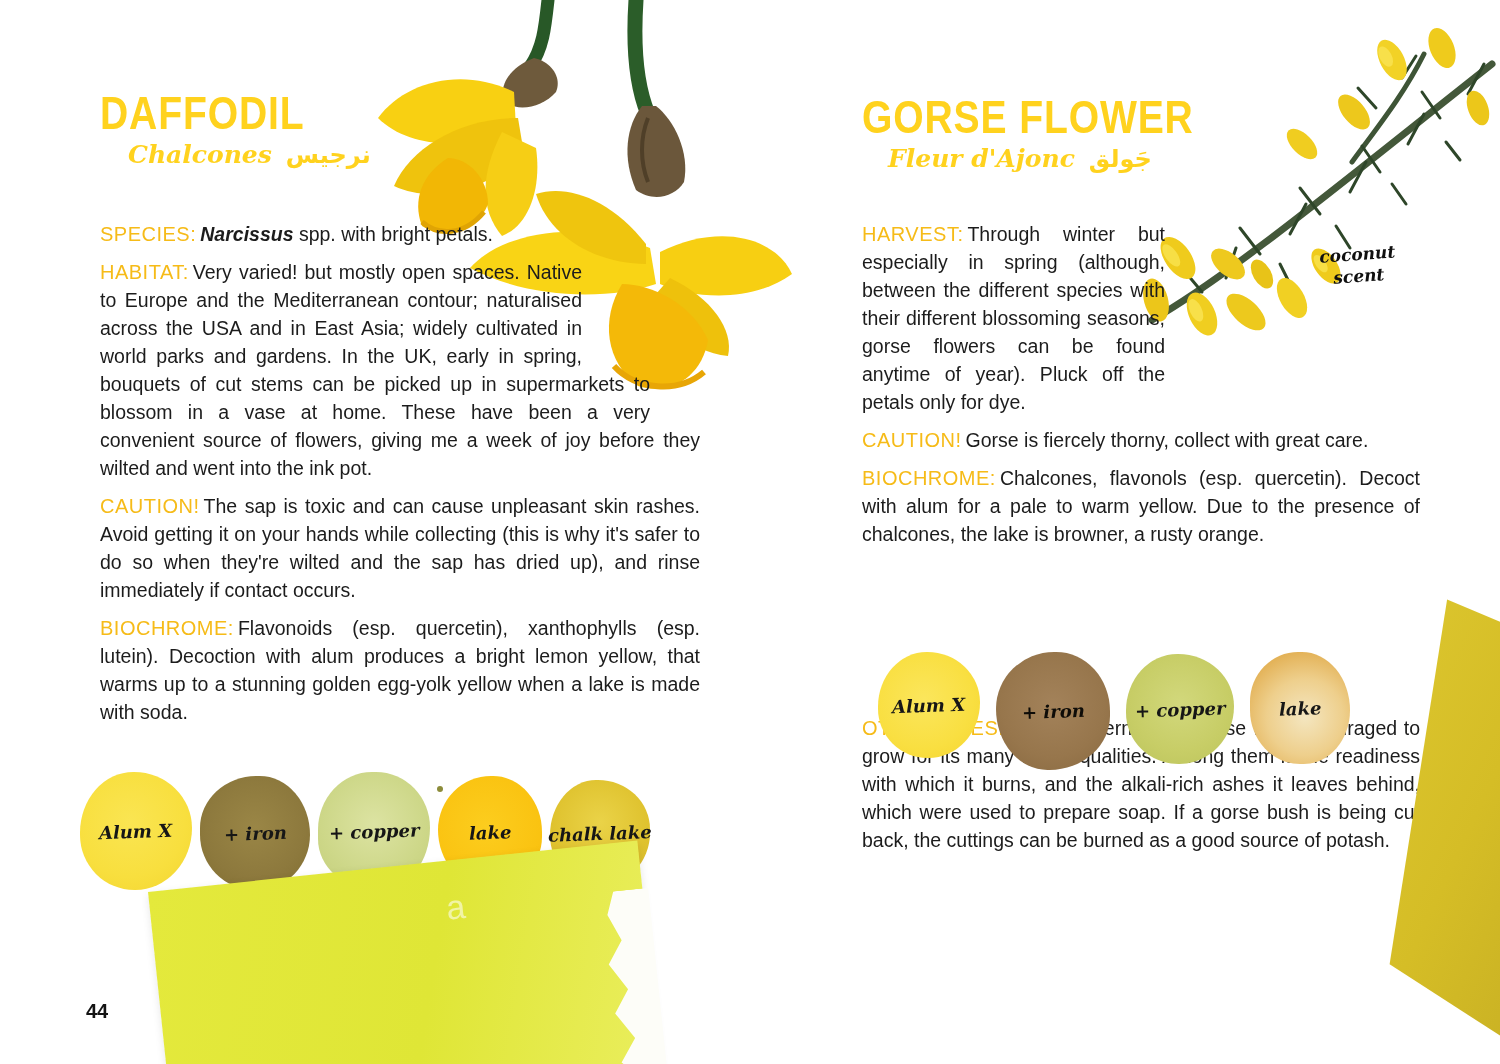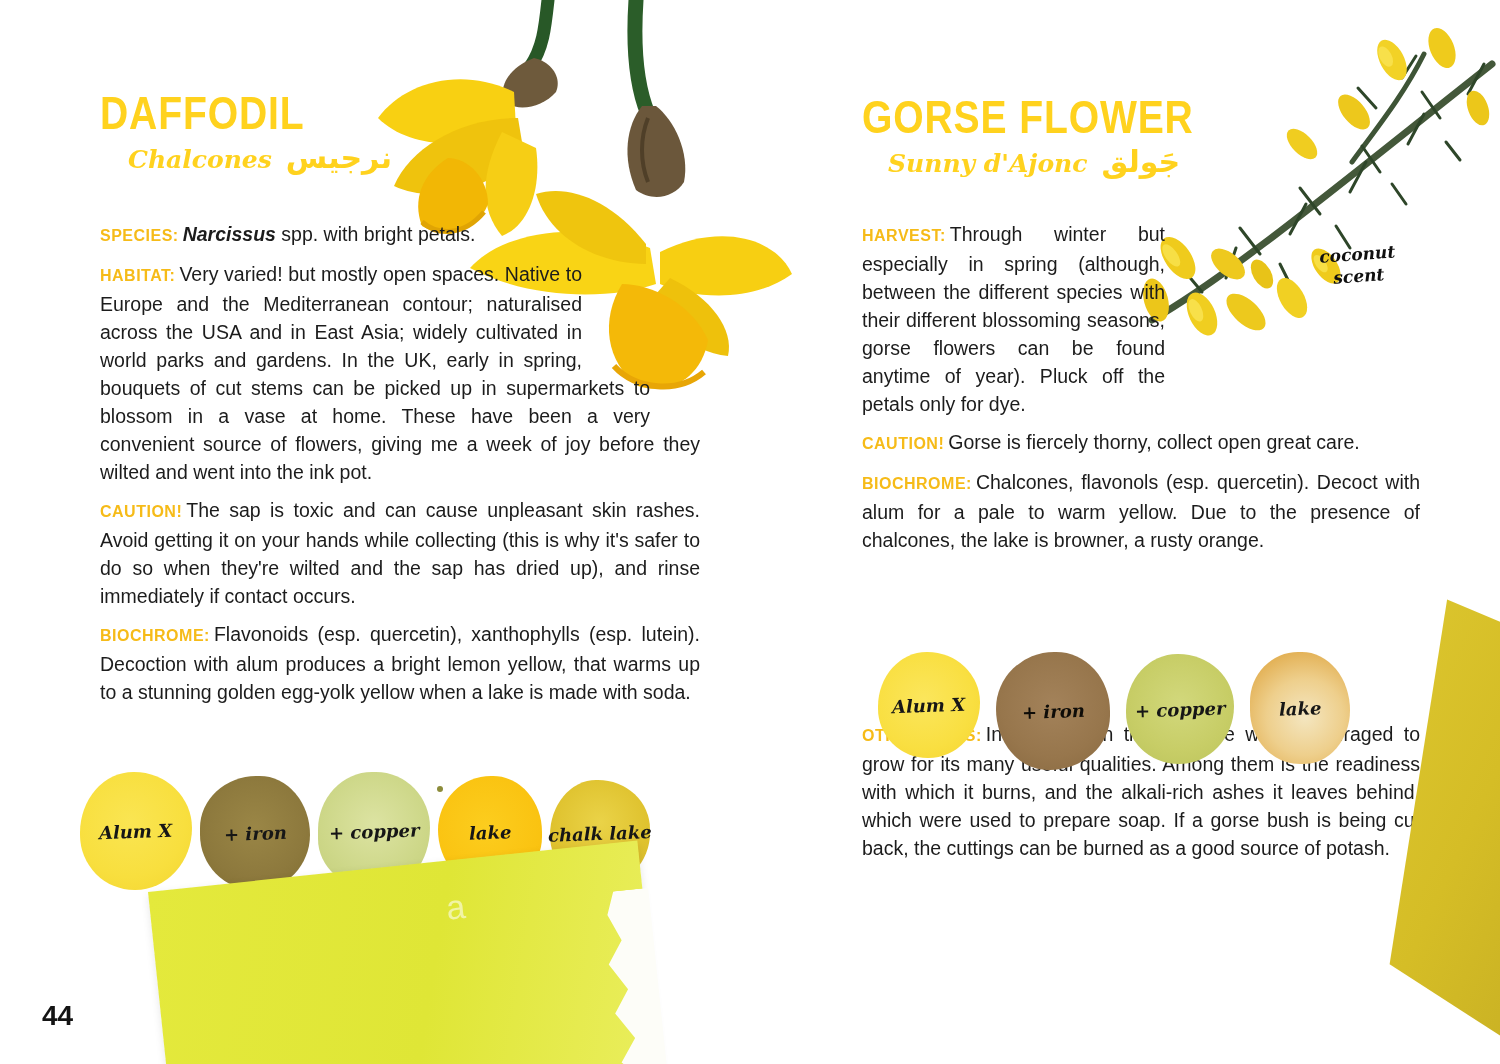--- a/index.html
+++ b/index.html
@@ -14,28 +14,28 @@
   }
   
   .title{
     position:absolute;font-weight:700;font-size:46px;letter-spacing:1px;
     color:var(--c-title);transform:scaleX(.85);transform-origin:left top;white-space:nowrap;
   }
   .subtitle{
     position:absolute;font-size:25px;color:var(--c-title);
     font-family:"DejaVu Serif", serif;font-style:italic;font-weight:700;white-space:nowrap;
   }
-  .subtitle .ar{font-family:"DejaVu Sans", sans-serif;font-style:normal;font-weight:700;margin-left:14px;font-size:30px;}
+  .subtitle .ar{font-family:"DejaVu Sans", sans-serif;font-style:normal;font-weight:700;margin-left:14px;font-size:24px;}
   
   .col{position:absolute;top:220px;font-size:19.5px;line-height:28px;text-align:justify;}
   .col-left{left:100px;width:600px;}
   .col-right{left:862px;width:558px;}
   .col p{margin:0 0 10px 0;}
   .h{
-    font-weight:700;color:var(--c-heading);letter-spacing:.5px;font-size:16px;
+    font-weight:400;color:var(--c-heading);letter-spacing:.5px;font-size:20px;
     padding-right:4px;
   }
   .float-spacer{float:right;clear:right;}
   .sp1{width:118px;height:150px;}
   .sp2{width:50px;height:40px;}
   .sp3{width:255px;height:185px;}
   em.sp{font-style:italic;font-weight:bold;}
   
   .swatch-row{position:absolute;display:flex;align-items:flex-start;}
   .sw{position:relative;}
@@ -80,21 +80,21 @@
   .paper-left .wm{
     position:absolute;left:295px;top:28px;font-size:34px;color:rgba(255,255,255,.55);
     font-family:"Liberation Sans", sans-serif;
   }
   .paper-right{
     position:absolute;left:1385px;top:595px;width:115px;height:445px;
     background:linear-gradient(115deg,#DDC72F 0%,#D5BD26 60%,#CBB324 100%);
     clip-path:polygon(54% 1%,100% 6%,100% 99%,4% 83%);
   }
   
-  .pagenum{position:absolute;font-weight:700;font-size:28px;color:#141414;}
+  .pagenum{position:absolute;font-weight:700;font-size:20px;color:#141414;margin-left:44px;}
   .pn-left{left:42px;top:1000px;}
   .pn-right{left:1516px;top:1004px;}
 </style>
 </head>
 <body>
 
 <div class="spread">
 
   <div class="title" style="left:100px;top:86px;">DAFFODIL</div>
   <div class="subtitle" style="left:128px;top:140px;">
@@ -170,21 +170,21 @@
 
   <div class="paper-left">
     <span class="wm">a</span>
     <div class="torn"></div>
   </div>
 
   <div class="pagenum pn-left">44</div>
 
   <div class="title" style="left:862px;top:90px;">GORSE FLOWER</div>
   <div class="subtitle" style="left:888px;top:144px;">
-    <span>Sunny d'Ajonc</span><span class="ar">جَولق</span>
+    <span>Fleur d'Ajonc</span><span class="ar">جَولق</span>
   </div>
 
   <svg class="photo" style="left:1140px;top:12px;" width="360" height="330" viewBox="0 0 360 330" aria-hidden="true">
     <path d="M12 308 C92 262 200 172 352 52" stroke="#44583A" stroke-width="7" fill="none" stroke-linecap="round"></path>
     <path d="M212 150 C240 112 264 82 284 42" stroke="#3E5436" stroke-width="5" fill="none" stroke-linecap="round"></path>
     <g stroke="#2E4629" stroke-width="3" stroke-linecap="round">
       <path d="M62 280 L42 256"></path>
         <path d="M86 266 L96 236"></path>
         <path d="M120 242 L100 216"></path>
       <path d="M150 222 L166 192"></path>
@@ -250,21 +250,21 @@
   </svg>
   <div class="photo-note">coconut scent</div>
 
   <div class="col col-right">
     <div class="float-spacer sp3"></div>
 
 
 
     <p><span class="h">HARVEST:</span><span>Through winter but especially in spring (although, between the different species with their different blossoming seasons, gorse flowers can be found anytime of year). Pluck off the petals only for dye.</span></p>
 
-    <p><span class="h">CAUTION!</span><span>Gorse is fiercely thorny, collect open great care.</span></p>
+    <p><span class="h">CAUTION!</span><span>Gorse is fiercely thorny, collect with great care.</span></p>
 
     <p><span class="h">BIOCHROME:</span><span>Chalcones, flavonols (esp. quercetin). Decoct with alum for a pale to warm yellow. Due to the presence of chalcones, the lake is browner, a rusty orange.</span></p>
 
     <p style="margin-top:166px;"><span class="h">OTHER USES:</span><span>In pre-modern times, gorse was encouraged to grow for its many useful qualities. Among them is the readiness with which it burns, and the alkali-rich ashes it leaves behind, which were used to prepare soap. If a gorse bush is being cut back, the cuttings can be burned as a good source of potash.</span></p>
   </div>
 
   <div class="swatch-row row-right">
     <div class="sw">
       <div class="blob" style="background: radial-gradient(circle at 45% 45%, rgb(251, 230, 92) 0%, rgb(249, 223, 65) 60%, rgb(245, 212, 46) 100%);">
         <span class="lbl">Alum X</span>

